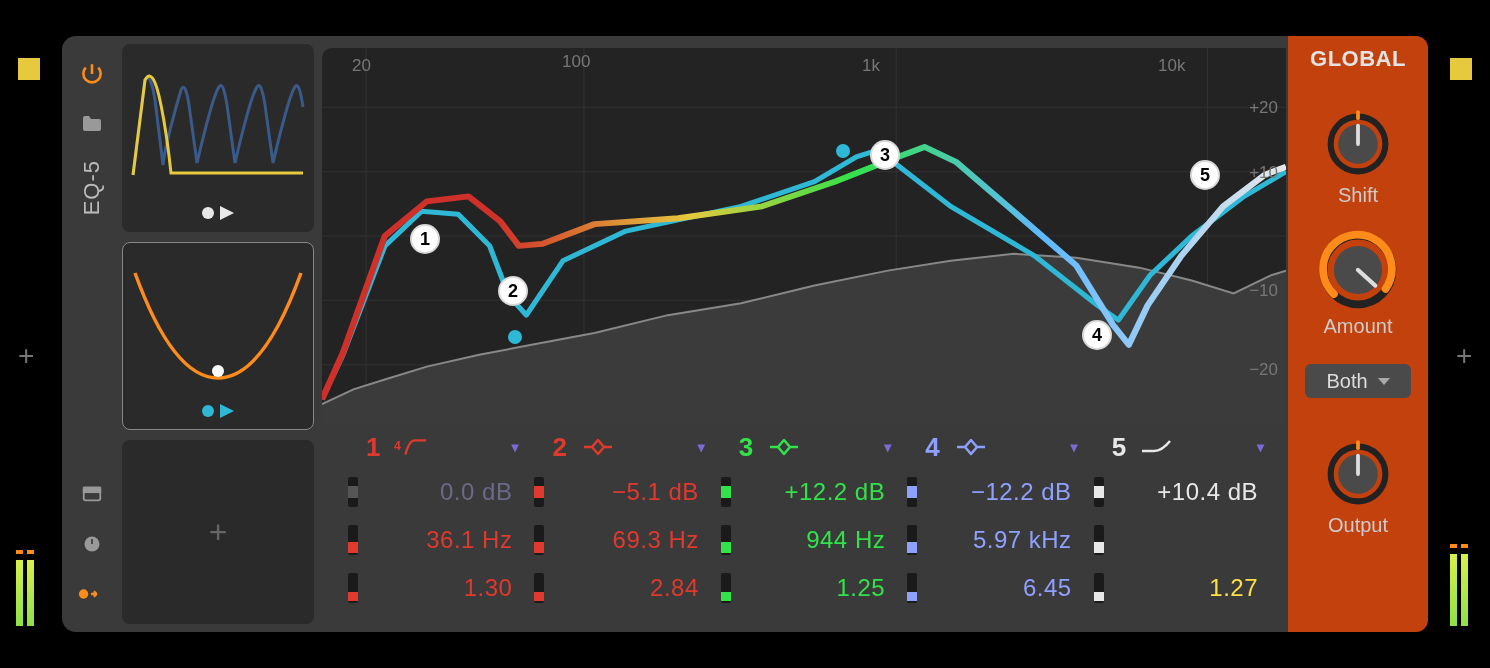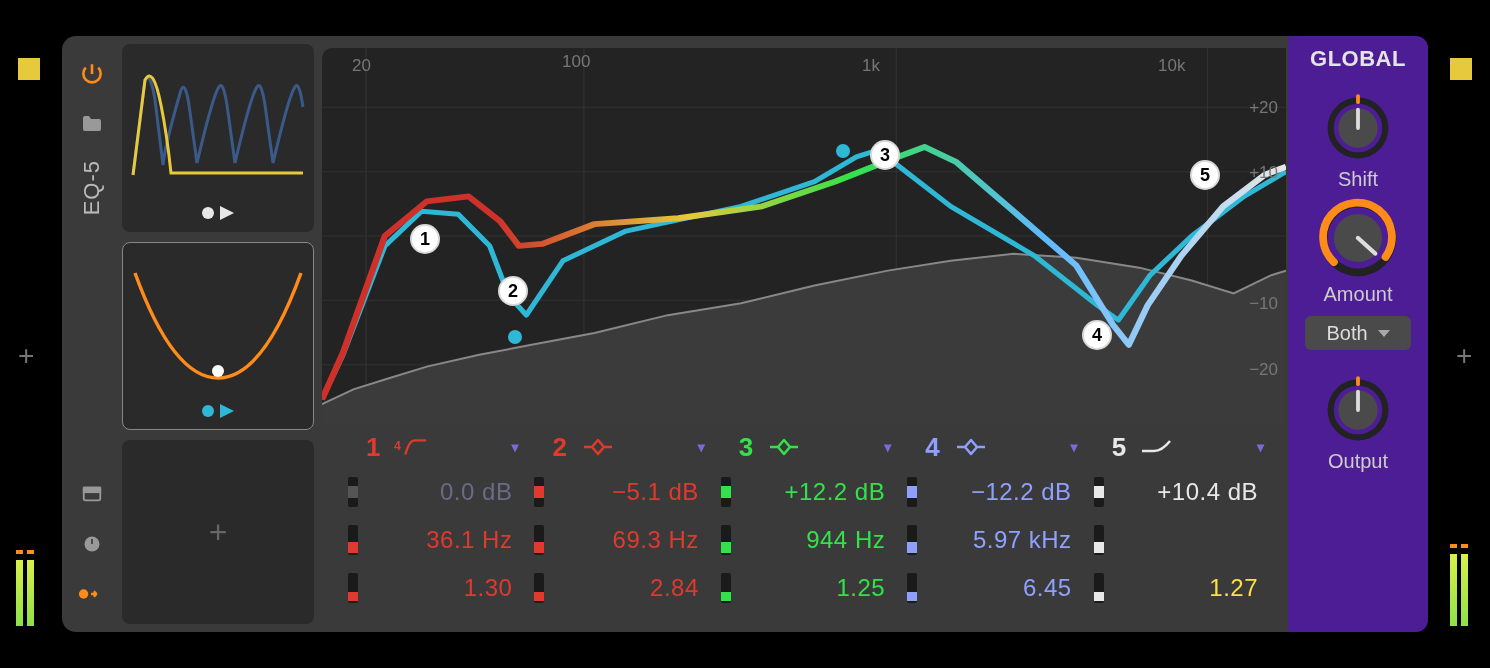--- a/index.html
+++ b/index.html
@@ -44,21 +44,21 @@
   .band  { flex:1; display:flex; flex-direction:column; gap:8px; }
   .band-head { display:flex; align-items:center; gap:14px; height:34px; font-size:26px; font-weight:700; padding-left:18px;}
   .band-head .filt-icon{ width:34px; display:flex; justify-content:center;}
   .band-head .chev{ margin-left:auto; margin-right:14px; color:#7a6bd6; font-size:14px; cursor:pointer;}
   .param { display:flex; align-items:center; height:40px; font-size:24px; font-variant-numeric:tabular-nums; }
   .param .ind { width:10px; height:30px; margin-right:14px; background:#1a1a1a; position:relative; border-radius:2px;}
   .param .ind::after{ content:""; position:absolute; left:0; width:100%; }
   .param .val { flex:1; text-align:right; padding-right:20px; letter-spacing:.5px;}
 
   
-  .global { width:140px; background:#4c1d95; border-radius:0 12px 12px 0; display:flex; flex-direction:column; align-items:center; padding:10px 0 14px; gap:4px;}
+  .global { width:140px; background:#c2410c; border-radius:0 12px 12px 0; display:flex; flex-direction:column; align-items:center; padding:10px 0 14px; gap:20px;}
   .global h3 { font-size:22px; color:#e4e4e4; font-weight:600; letter-spacing:.5px;}
   .knob-wrap{ display:flex; flex-direction:column; align-items:center; gap:2px; }
   .knob { width:86px; height:86px; position:relative; }
   .knob svg{ width:100%; height:100%; }
   .knob-label{ font-size:20px; color:#ccc; }
   .knob.small{ width:76px; height:76px;}
   .select{ margin-top:6px; width:106px; height:34px; background:#4a4a4a; border-radius:6px; display:flex; align-items:center; justify-content:center; gap:10px; color:#ddd; font-size:20px; cursor:pointer;}
   .select .tri{ width:0;height:0;border-left:6px solid transparent;border-right:6px solid transparent;border-top:7px solid #aaa;}
 
   svg { display:block; }
@@ -190,21 +190,21 @@
 
           <path d="M0 355 20 308 60 190 100 155 140 150 170 175 188 200 210 198 260 178 340 172 420 160 490 135 545 112 575 100 605 115 660 165 720 220 755 280 770 300 788 260 820 210 860 160 900 128 920 120" fill="none" stroke="url(#rainbow)" stroke-width="6" stroke-linejoin="round"></path>
         </svg>
 
         <span class="axis-label" style="left:30px;  top:8px;">20</span>
         <span class="axis-label" style="left:240px; top:4px;">100</span>
         <span class="axis-label" style="left:540px; top:8px;">1k</span>
         <span class="axis-label" style="left:836px; top:8px;">10k</span>
         <span class="axis-label" style="right:8px; top:50px;">+20</span>
         <span class="axis-label" style="right:8px; top:115px;">+10</span>
-        <span class="axis-label" style="right:8px; top:246px;text-align:center;">−10</span>
+        <span class="axis-label" style="right:8px; top:233px;text-align:center;">−10</span>
         <span class="axis-label" style="right:8px; top:312px;">−20</span>
 
         <div class="freq-dot" style="left:514px; top:96px;  background:#2fb8d6;"></div>
         <div class="freq-dot" style="left:186px; top:282px; background:#2fb8d6;"></div>
         <div class="band-marker" style="left:88px;  top:176px;">1</div>
         <div class="band-marker" style="left:176px; top:228px;">2</div>
         <div class="band-marker" style="left:548px; top:92px;">3</div>
         <div class="band-marker" style="left:760px; top:272px;">4</div>
         <div class="band-marker" style="left:868px; top:112px;">5</div>
       </div>

